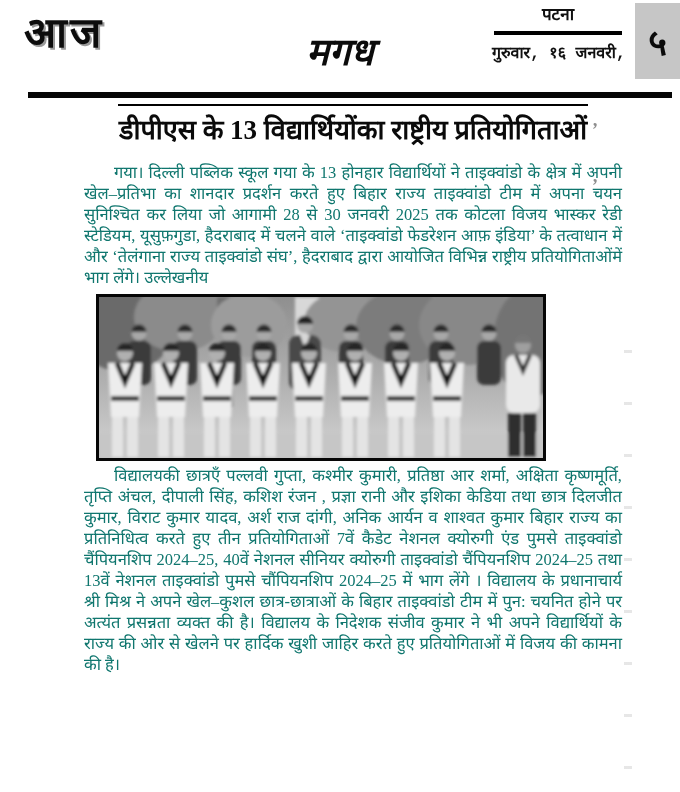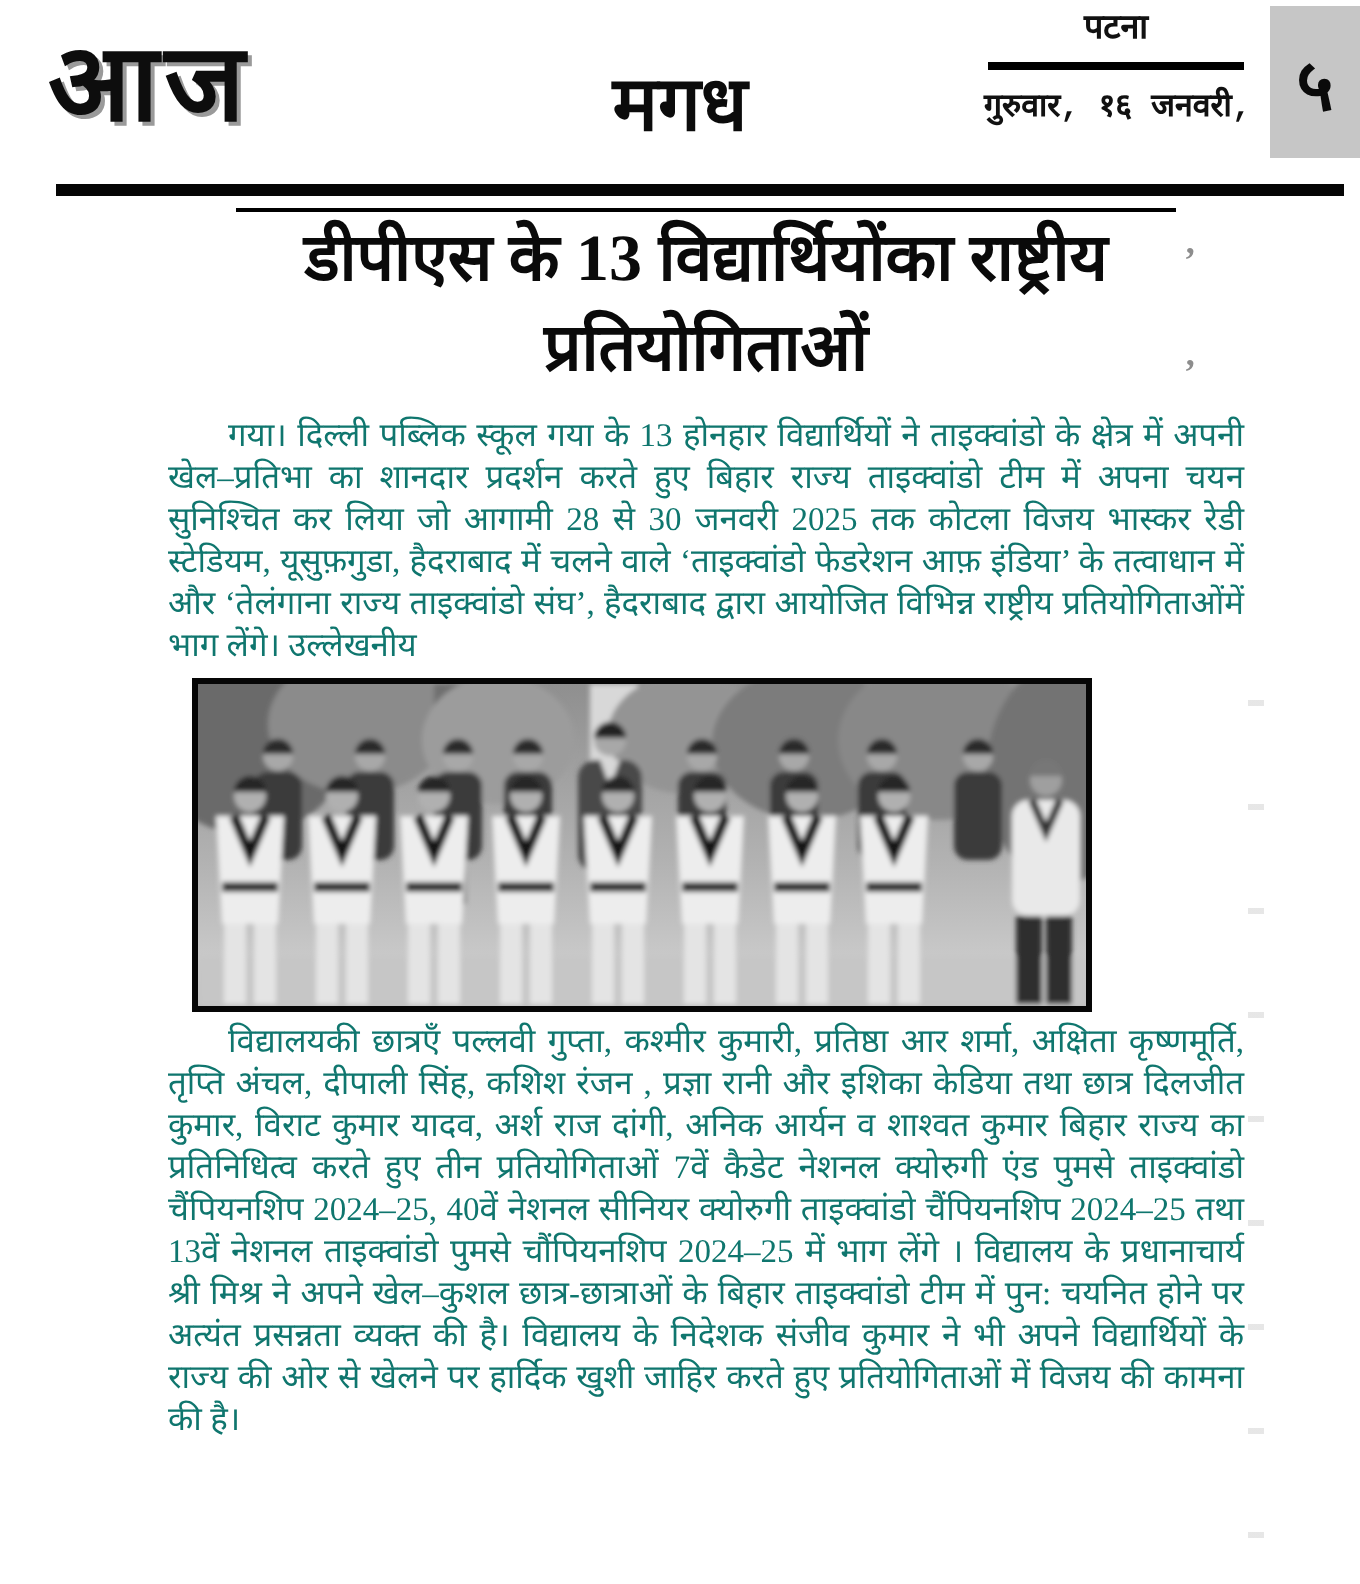--- a/index.html
+++ b/index.html
@@ -1,38 +1,38 @@
 <!DOCTYPE html>
 <html lang="hi"><head>
 <meta charset="utf-8">
 <style>
   html,body{margin:0;padding:0;}
   body{background:#e8e8e8;font-family:"Liberation Serif","DejaVu Serif",serif;}
   .page{position:relative;width:680px;height:792px;background:#ffffff;overflow:hidden;
         margin:0 auto;color:#111;}
   
   .masthead{position:relative;height:92px;}
-  .logo{position:absolute;left:24px;top:2px;font-size:54px;font-weight:900;
+  .logo{position:absolute;left:24px;top:2px;font-size:42px;font-weight:900;
         letter-spacing:3px;color:#0d0d0d;
         text-shadow:2px 2px 0 #9a9a9a, -1px -1px 0 #ffffff;}
   .section-title{position:absolute;left:0;right:0;top:24px;text-align:center;
-        font-size:38px;font-weight:bold;color:#0b0b0b;}
+        font-size:38px;font-weight:bold;color:#0b0b0b;font-style:italic;}
   .edition{position:absolute;left:492px;top:6px;width:132px;text-align:center;font-family:Liberation Mono, monospace;}
   .edition-city{font-size:17px;font-weight:bold;line-height:20px;}
   .edition-divider{height:4px;background:#000;margin:5px 2px 6px 2px;}
   .edition-date{font-size:16px;font-weight:bold;white-space:nowrap;}
   .page-number-box{position:absolute;left:635px;top:3px;width:45px;height:76px;
         background:#c6c6c6;display:flex;align-items:center;justify-content:center;}
   .page-number{font-size:36px;font-weight:900;color:#0a0a0a;}
   .rule-thick{margin-left:28px;width:644px;height:6px;background:#050505;}
   
   .article{margin-left:84px;width:538px;}
   .headline-rule{width:470px;height:2px;background:#000;margin:6px auto 2px auto;}
   .headline{margin:0;text-align:center;font-weight:bold;color:#0a0a0a;
-        font-size:33px;line-height:45px;}
+        font-size:27px;line-height:45px;}
   .headline span{display:block;}
   .body-text{font-size:16.5px;line-height:21px;text-align:justify;color:#0f766e;
         margin:0;}
   .p1a{margin-top:9px;text-indent:30px;}
   .p1b{margin-top:4px;}
   .p2{text-indent:30px;}
   
   .photo-figure{width:444px;height:161px;margin:6px 0 4px 12px;
         border:3px solid #060606;background:#b5b5b5;}
   .photo-figure svg{display:block;width:100%;height:100%;}

